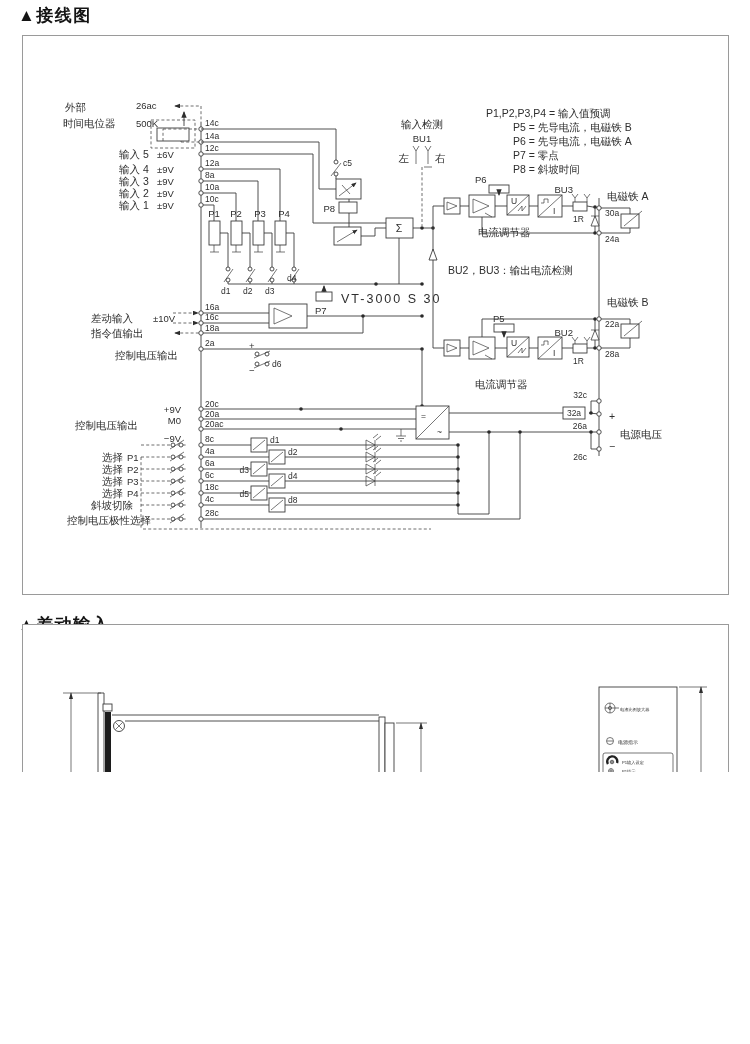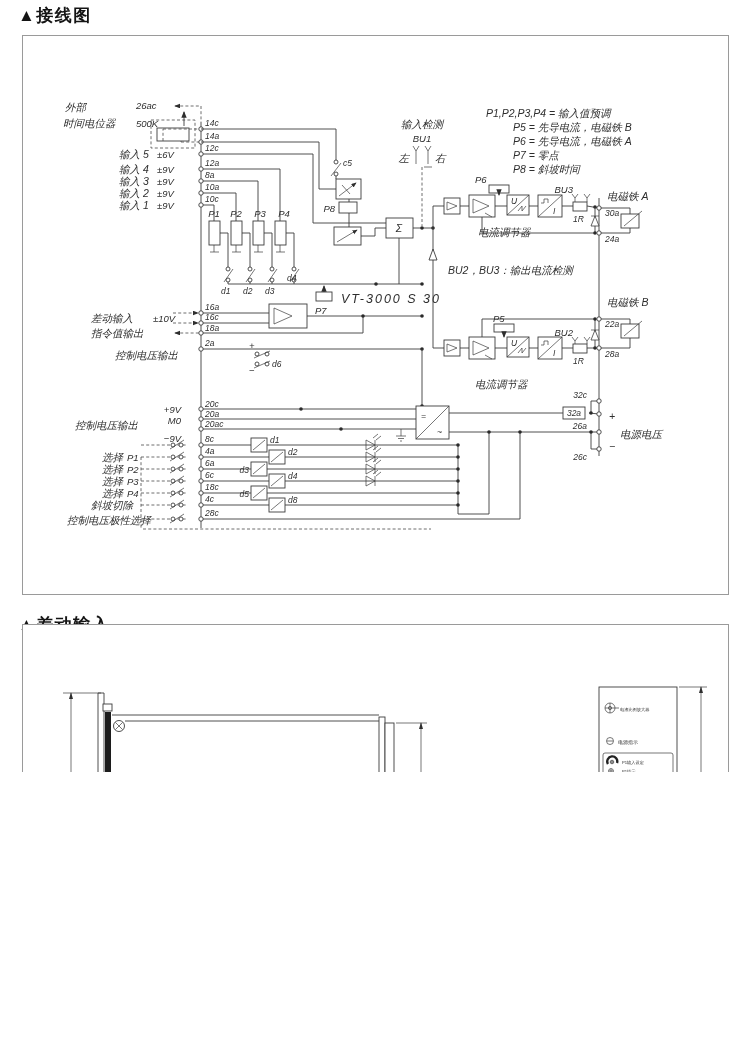--- a/index.html
+++ b/index.html
@@ -19,21 +19,21 @@
   .tt4{font-size:4.2px;} .tt5{font-size:5px;}
   .dim{font-size:9px;}
 </style>
 </head>
 <body>
 
 <div class="page">
 
   <div class="sec-title" style="top:4px;">▲接线图</div>
 
-  <div class="frame" style="top:35px;height:558px;font-style:italic;">
+  <div class="frame" style="top:35px;height:558px;">
     <svg width="703" height="556" viewBox="0 0 703 556">
       <defs>
         <marker id="ae" markerWidth="9" markerHeight="8" refX="6.5" refY="3" orient="auto-start-reverse">
           <path d="M0,0L7.5,3L0,6z" fill="#2e2e2e"></path>
         </marker>
       </defs>
 
       <g>
         <line class="ln" x1="178" y1="86" x2="178" y2="492"></line>
         <line class="lnd" x1="120" y1="493" x2="408" y2="493"></line>

